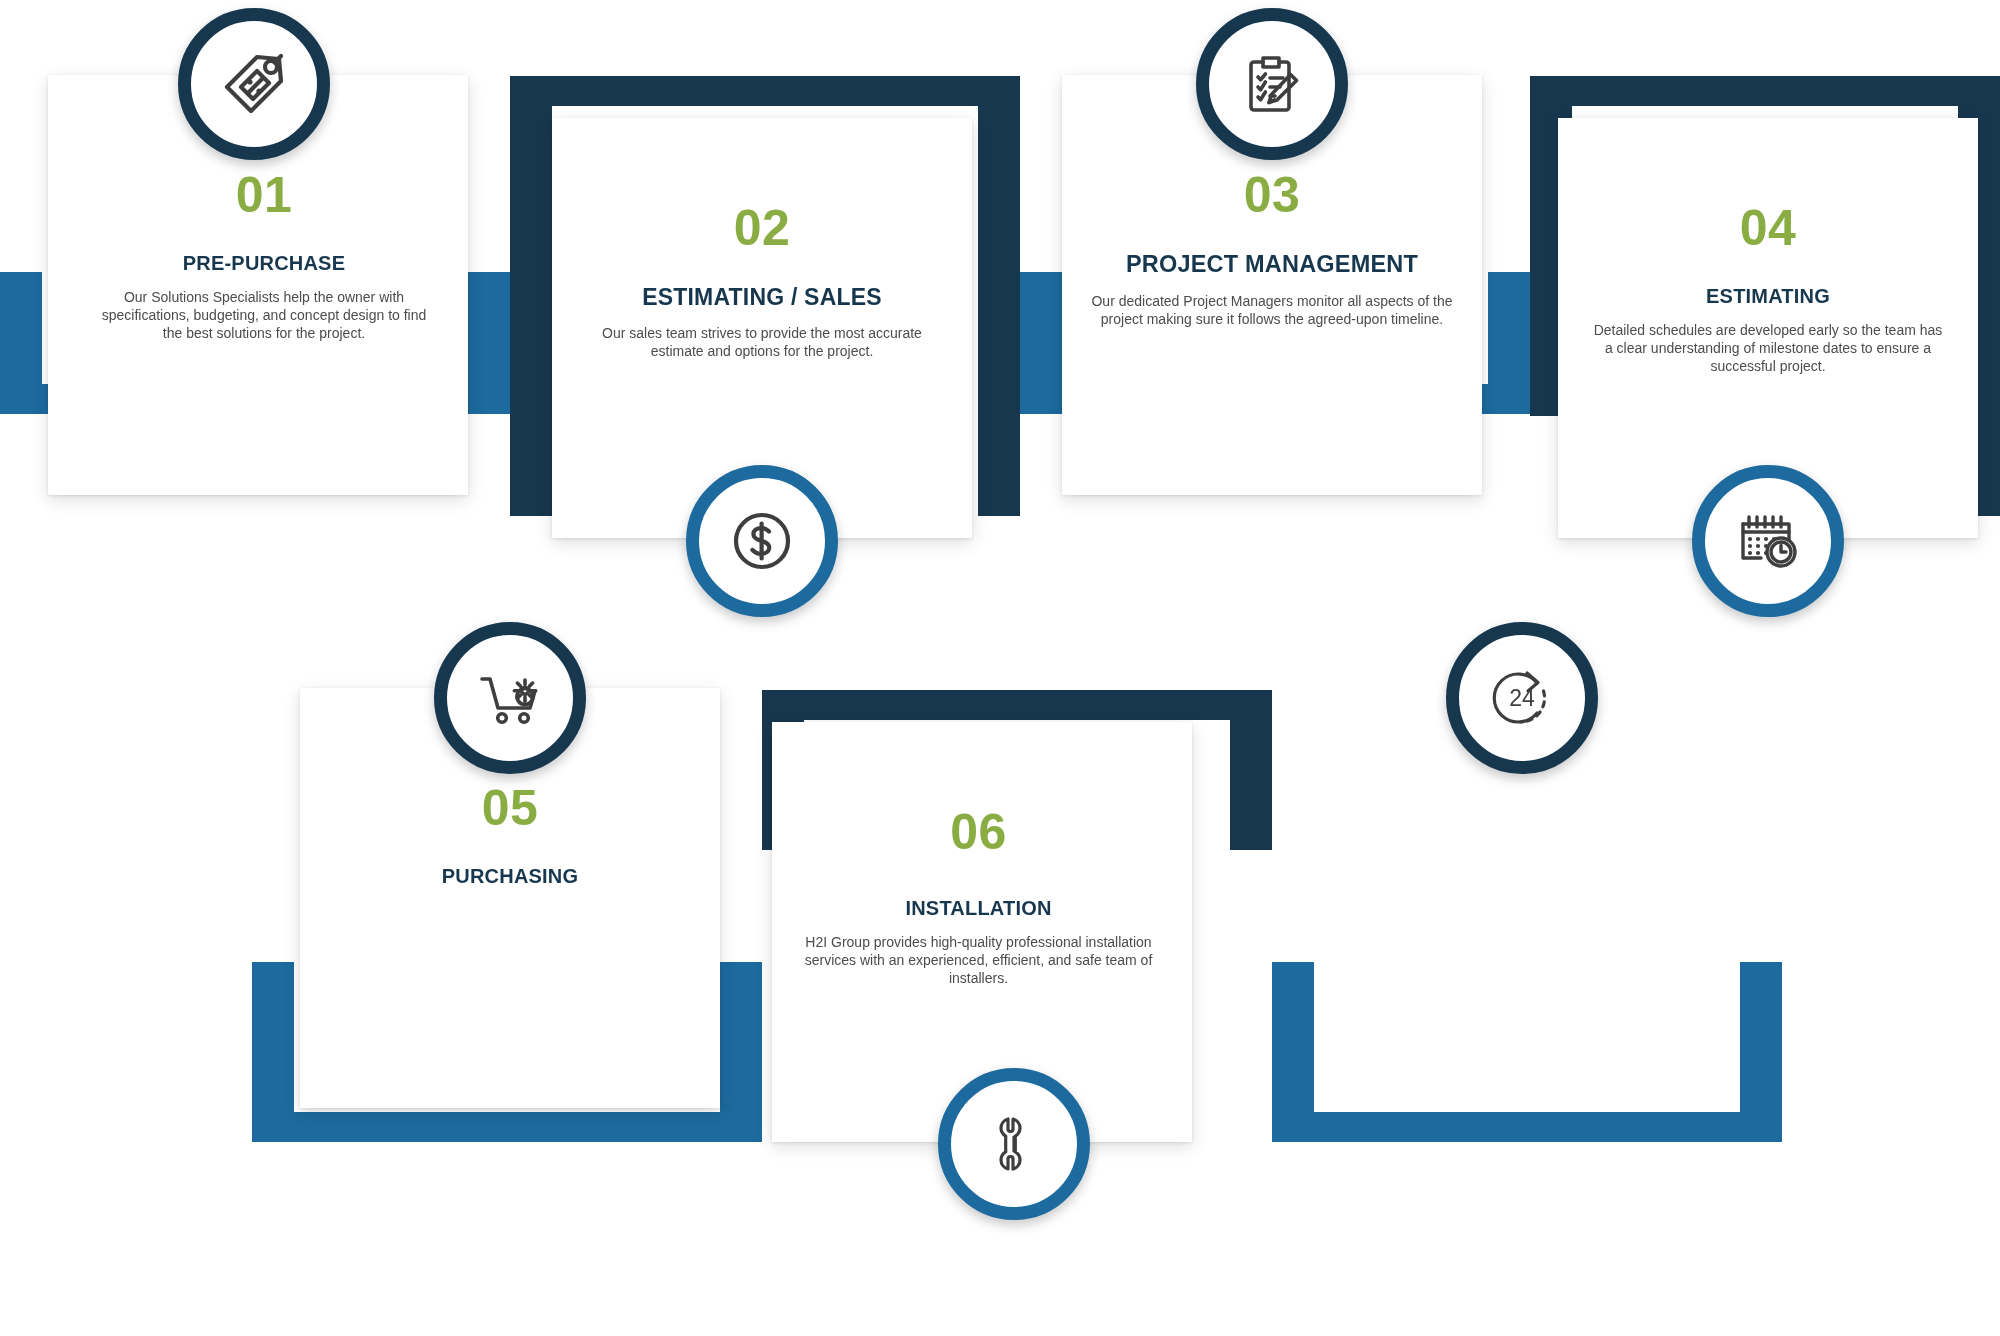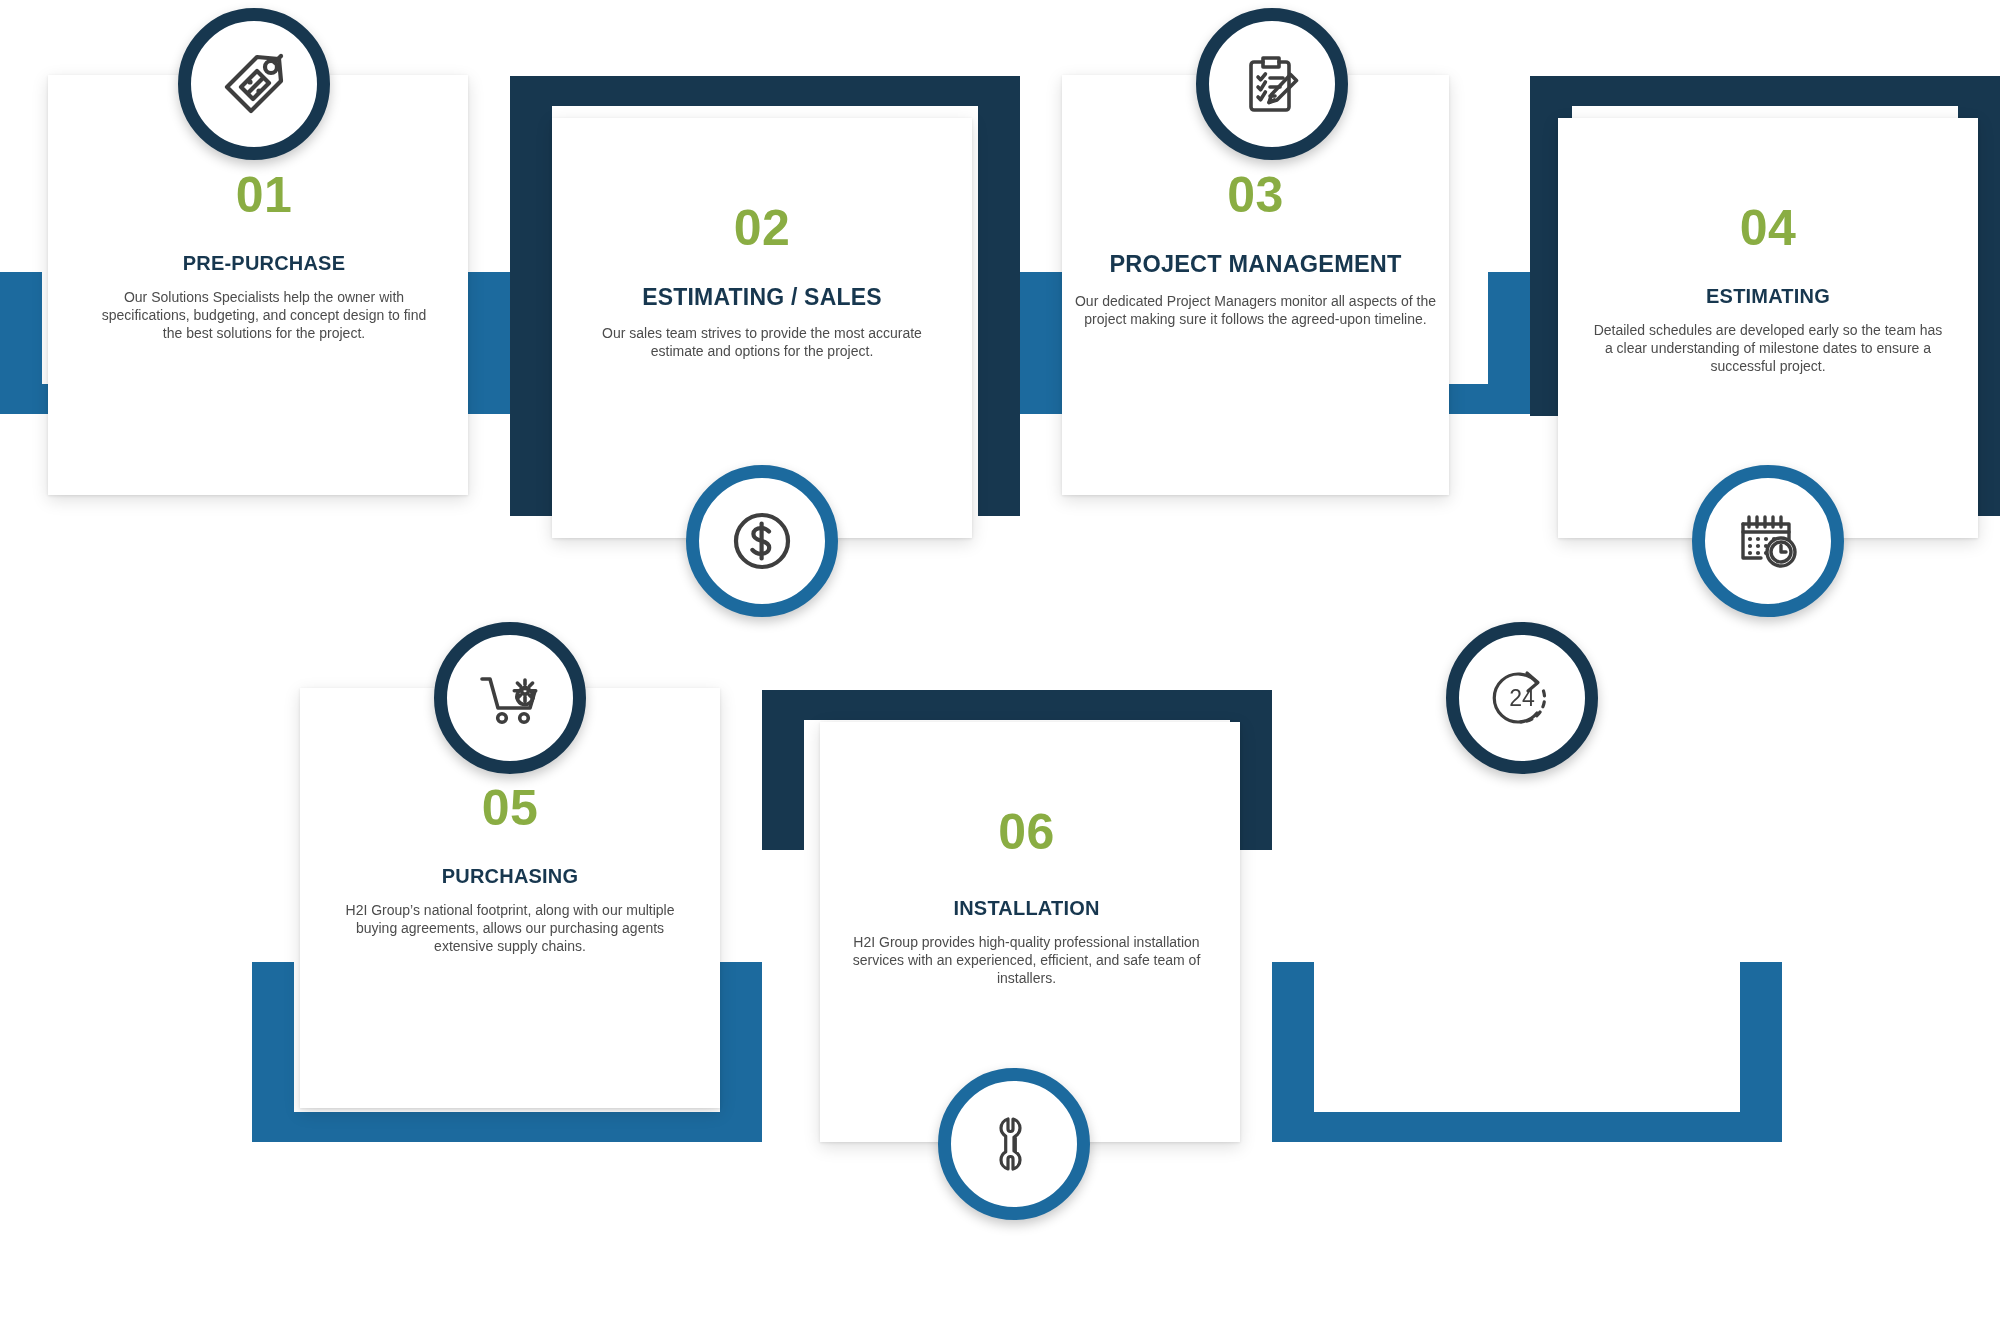--- a/index.html
+++ b/index.html
@@ -129,21 +129,21 @@
       </svg>
     </span>
   </div>
 
   <div class="bracket u-bracket" style="left:1020px;top:272px;width:510px;height:142px;">
     <div class="arm" style="left:0px;top:0px;width:42px;height:142px;"></div>
     <div class="bar" style="left:0px;bottom:0px;width:510px;height:30px;"></div>
     <div class="arm" style="right:0px;top:0px;width:42px;height:142px;"></div>
   </div>
 
-  <div class="card" style="left:1062px;top:75px;width:387px;height:420px;padding:95px 16px 0 16px;">
+  <div class="card" style="left:1062px;top:75px;width:420px;height:420px;padding:95px 16px 0 16px;">
     <div class="card-num">03</div>
     <div class="card-title" style="margin-top:32px;font-size:23.5px;">PROJECT MANAGEMENT</div>
     <div class="card-body" style="margin-top:14px;width:370px;">Our dedicated Project Managers monitor all aspects of the project making sure it follows the agreed-upon timeline.</div>
   </div>
 
   <div class="badge navy" style="left:1196px;top:8px;width:152px;height:152px;">
     <span>
       <svg width="70" height="70" viewBox="0 0 70 70">
         <g class="ico-stroke" style="stroke-width:3.6;">
           <path d="M26 13 H17 a3 3 0 0 0-3 3 V58 a3 3 0 0 0 3 3 H49 a3 3 0 0 0 3-3 V16 a3 3 0 0 0-3-3 H42"></path>
@@ -206,21 +206,20 @@
 
   <div class="bracket u-bracket" style="left:252px;top:962px;width:510px;height:180px;">
     <div class="arm" style="left:0px;top:0px;width:42px;height:180px;"></div>
     <div class="bar" style="left:0px;bottom:0px;width:510px;height:30px;"></div>
     <div class="arm" style="right:0px;top:0px;width:42px;height:180px;"></div>
   </div>
 
   <div class="card" style="left:300px;top:688px;width:420px;height:420px;padding:95px 20px 0 20px;">
     <div class="card-num">05</div>
     <div class="card-title" style="margin-top:32px;">PURCHASING</div>
-    <div class="card-body" style="margin-top:14px;width:350px;">H2I Group’s national footprint, along with our multiple buying agreements, allows our purchasing agents extensive supply chains.</div>
   </div>
 
   <div class="badge navy" style="left:434px;top:622px;width:152px;height:152px;">
     <span>
       <svg width="74" height="74" viewBox="0 0 74 74">
         <g class="ico-stroke" style="stroke-width:3.6;">
           <path d="M9 18 H17 L25 47 H57 L62 30"></path>
           <circle cx="29" cy="57" r="4.3"></circle>
           <circle cx="51" cy="57" r="4.3"></circle>
           <path d="M52 27.5 a8 8 0 1 1 -0.1 0"></path>
@@ -232,21 +231,21 @@
       </svg>
     </span>
   </div>
 
   <div class="bracket n-bracket" style="left:762px;top:690px;width:510px;height:480px;">
     <div class="bar" style="left:0px;top:0px;width:510px;height:30px;"></div>
     <div class="arm" style="left:0px;top:0px;width:42px;height:160px;"></div>
     <div class="arm" style="right:0px;top:0px;width:42px;height:160px;"></div>
   </div>
 
-  <div class="card" style="left:820px;top:722px;width:420px;height:420px;padding:85px 25px 0 18px;">
+  <div class="card" style="left:772px;top:722px;width:420px;height:420px;padding:85px 25px 0 18px;">
     <div class="card-num">06</div>
     <div class="card-title" style="margin-top:40px;">INSTALLATION</div>
     <div class="card-body" style="margin-top:14px;width:370px;">H2I Group provides high-quality professional installation services with an experienced, efficient, and safe team of installers.</div>
   </div>
 
   <div class="badge blue" style="left:938px;top:1068px;width:152px;height:152px;">
     <span>
       <svg width="72" height="72" viewBox="0 0 72 72">
         <g class="ico-stroke" style="stroke-width:3.2;">
           <path d="M30 11 V21 a2.5 2.5 0 0 0 5 0 V11

